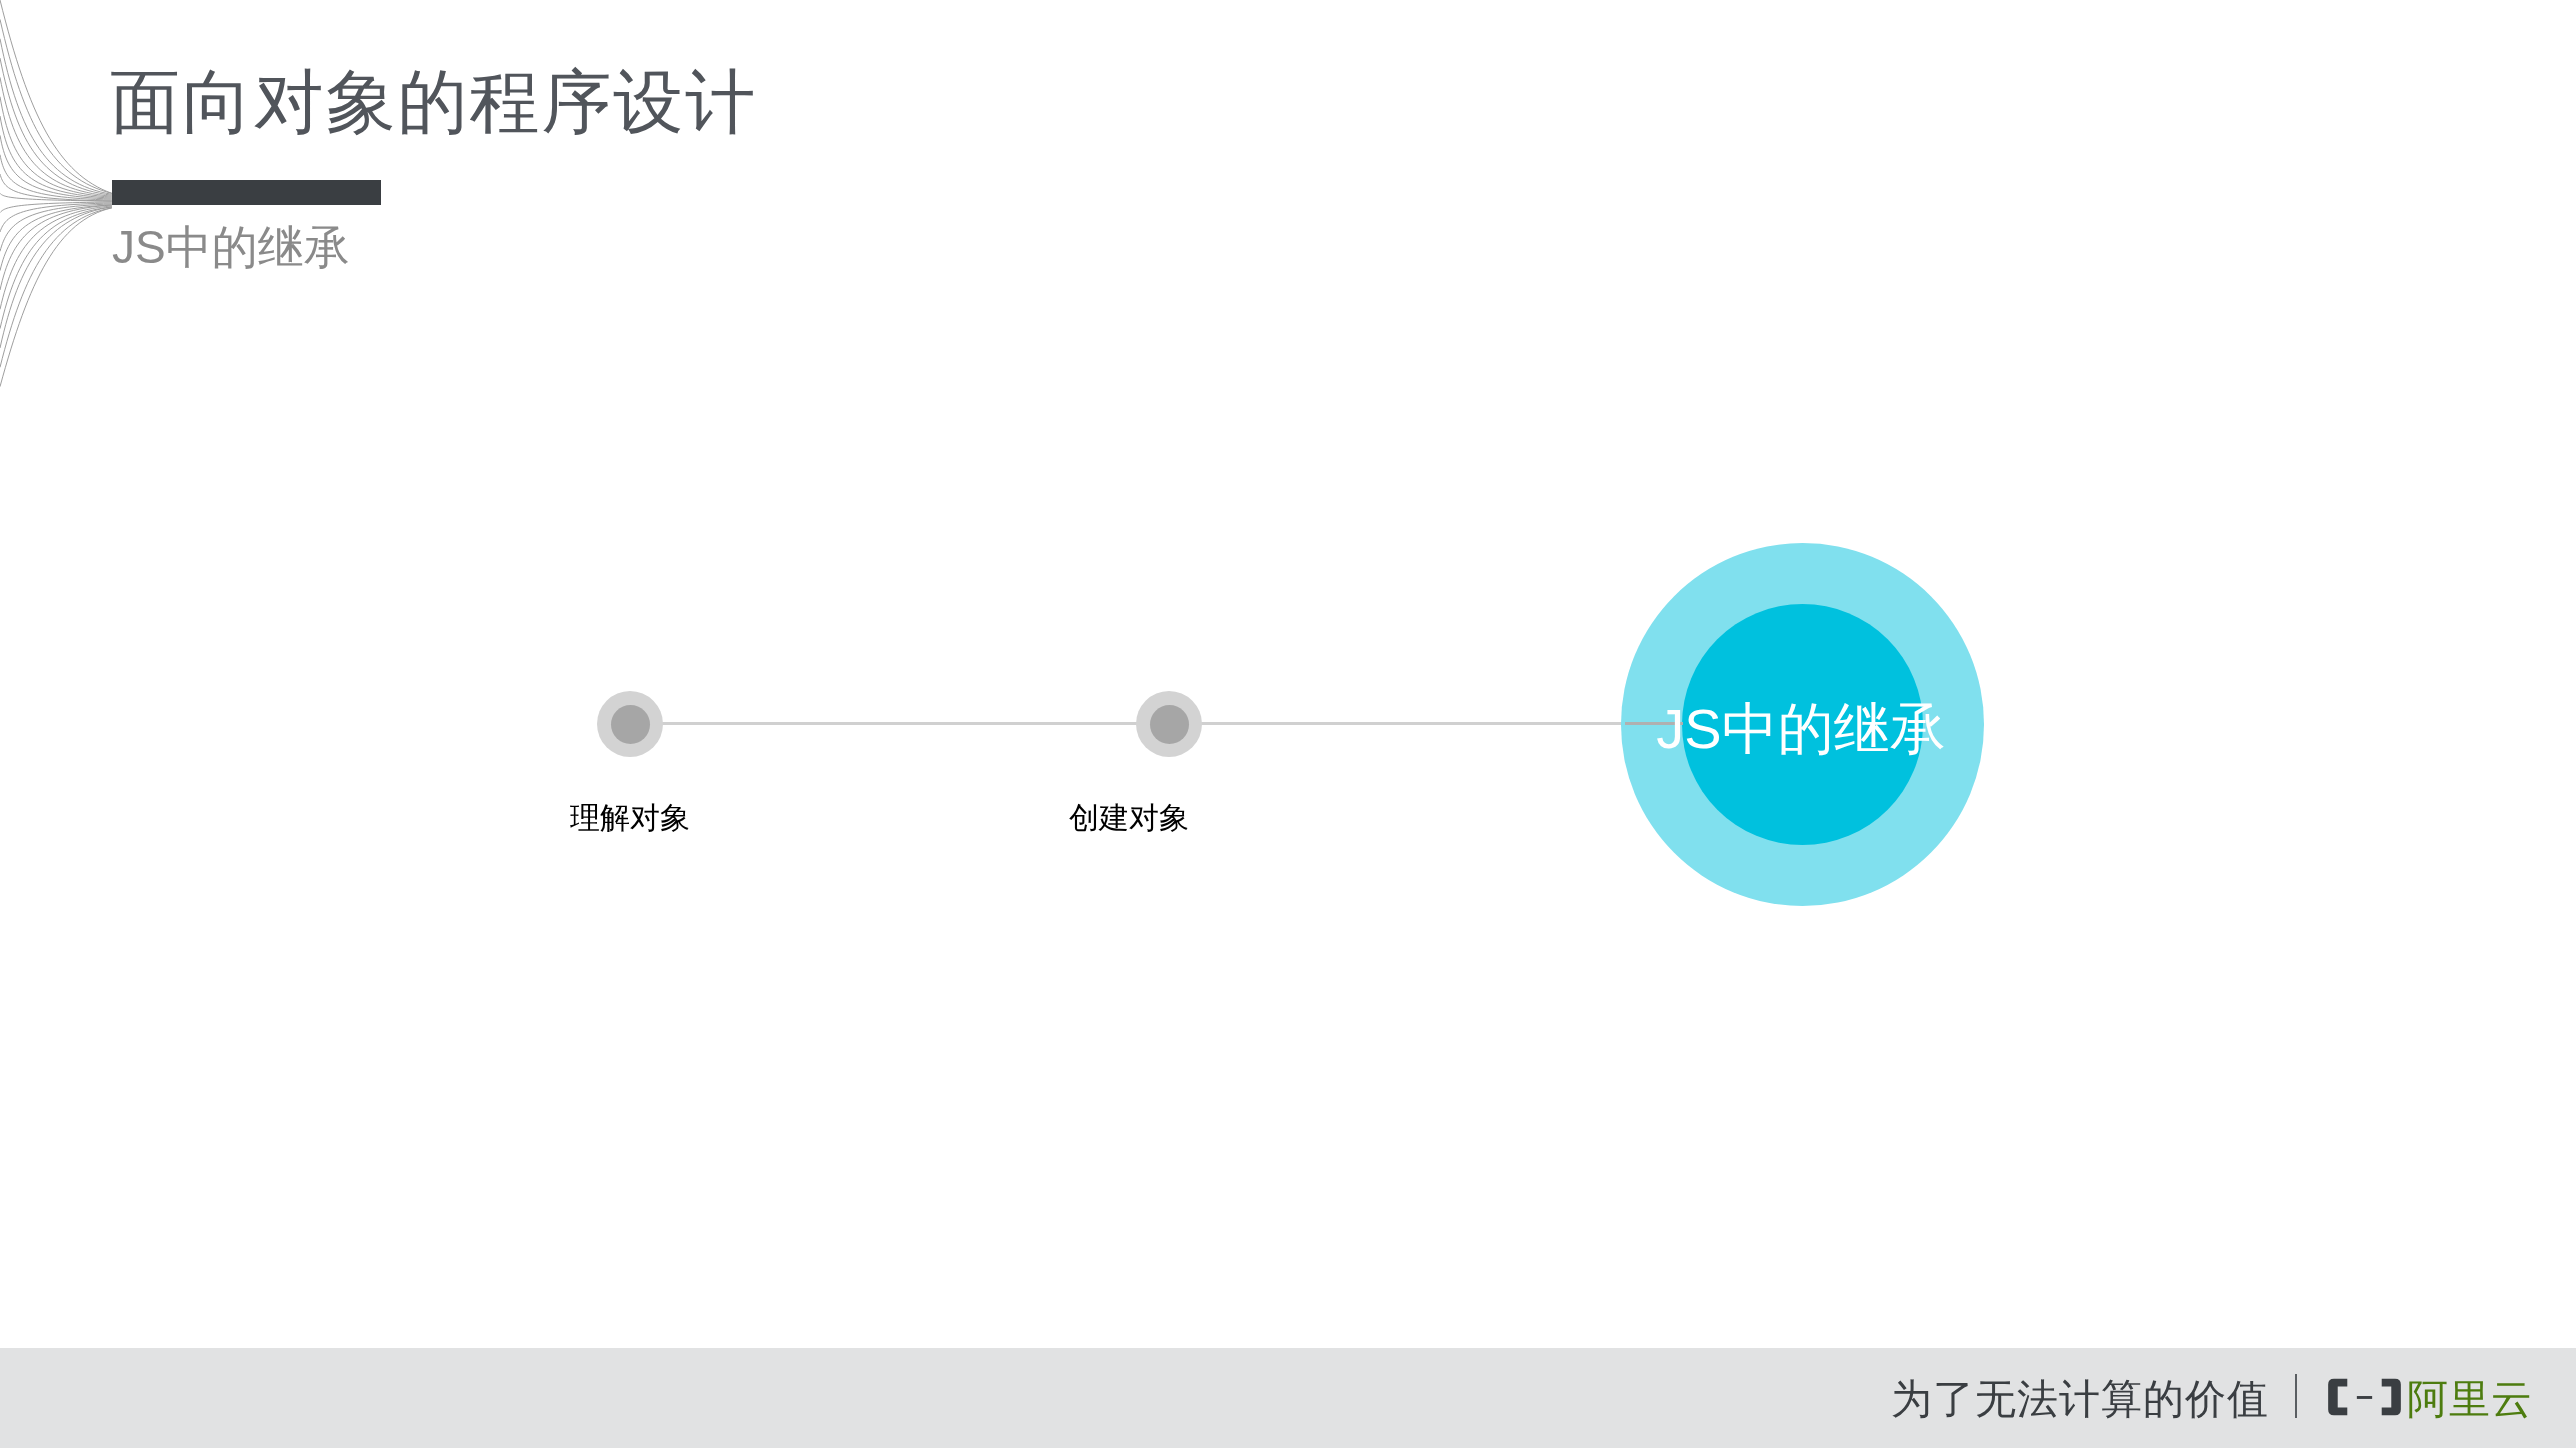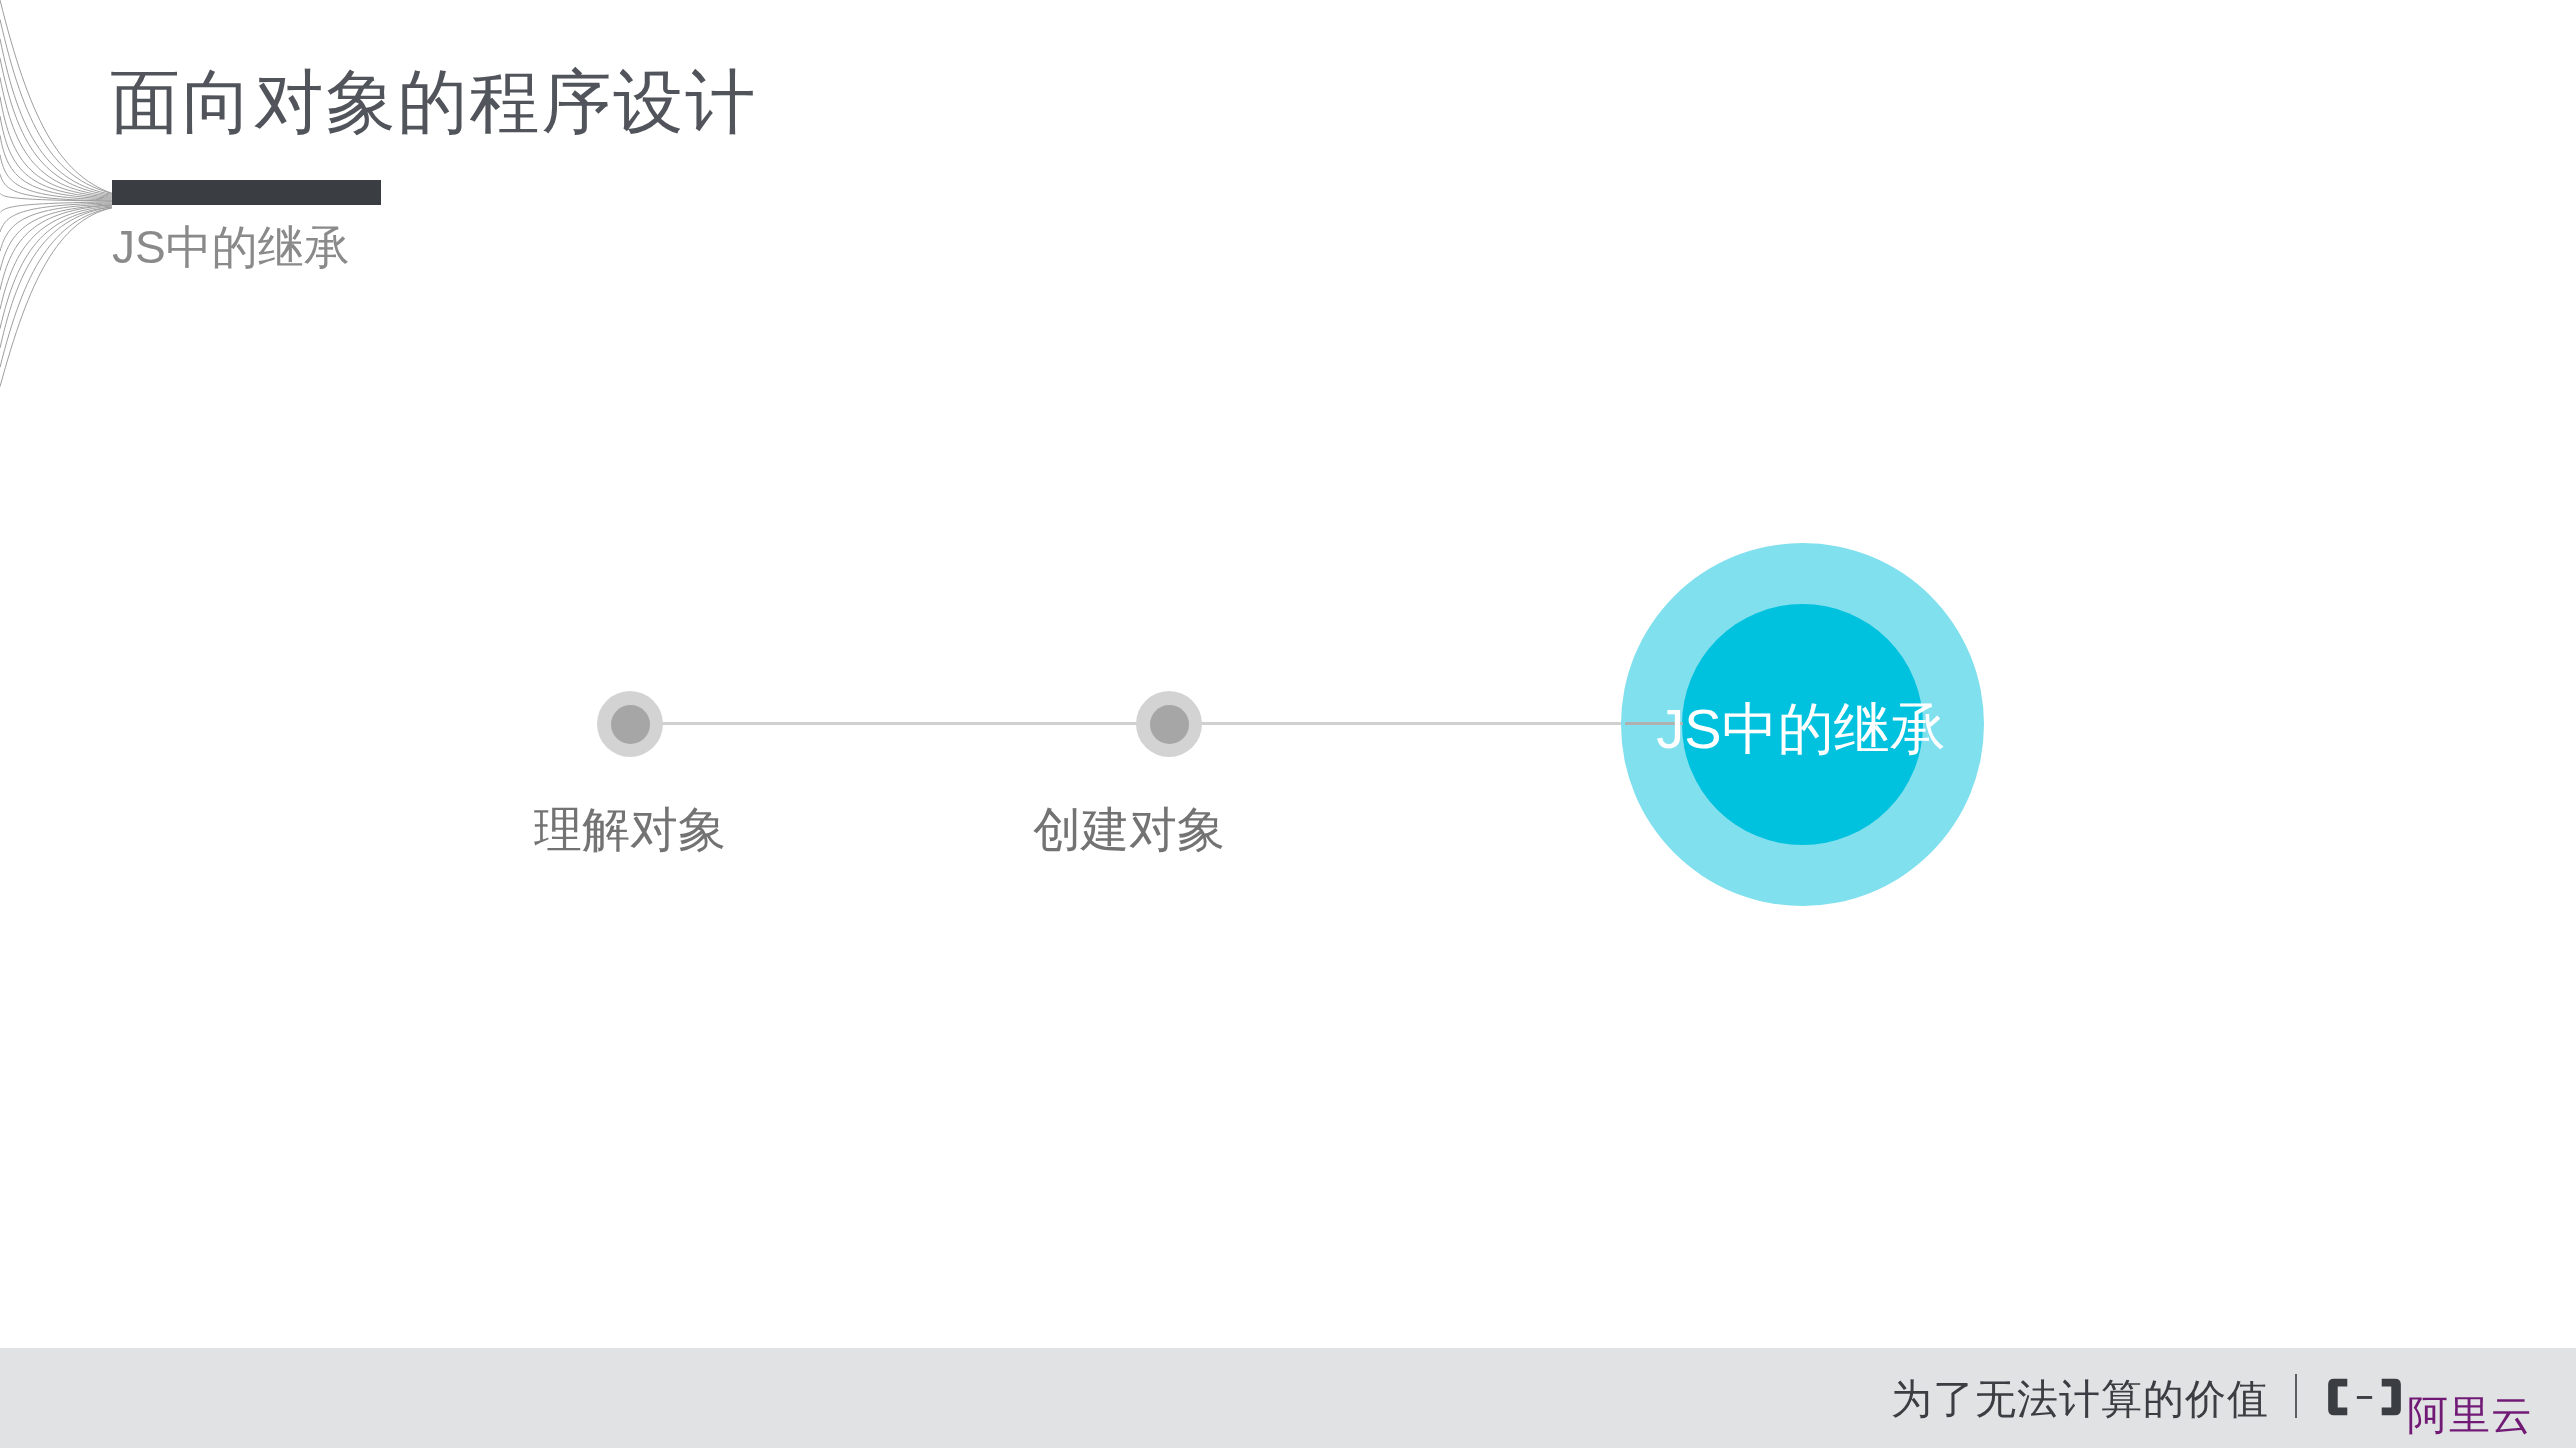--- a/index.html
+++ b/index.html
@@ -4,30 +4,30 @@
 <style>
   html,body{margin:0;padding:0;}
   body{width:2576px;height:1449px;position:relative;overflow:hidden;background:#ffffff;font-family:"Liberation Sans","DejaVu Sans",sans-serif;}
   .deco{position:absolute;left:0;top:0;width:135px;height:406px;}
   .title{position:absolute;left:110px;top:60px;font-size:70px;color:#51555b;letter-spacing:1.9px;white-space:nowrap;line-height:1.2;}
   .title-bar{position:absolute;left:112px;top:180px;width:269px;height:25px;background:#3a3e42;}
   .subtitle{position:absolute;left:112px;top:220px;font-size:46px;color:#8a8a8a;white-space:nowrap;line-height:1.2;}
   .track{position:absolute;left:630px;top:722px;width:1091px;height:2.9px;background:#d0d0d0;}
   .dot{position:absolute;width:66px;height:66px;border-radius:50%;background:#d3d3d3;}
   .dot .core{position:absolute;left:13.5px;top:13.5px;width:39px;height:39px;border-radius:50%;background:#a6a6a6;}
-  .step-label{position:absolute;top:798px;font-size:48px;color:#737373;width:290px;text-align:center;white-space:nowrap;}
+  .step-label{position:absolute;top:798px;font-size:30px;color:#000000;width:290px;text-align:center;white-space:nowrap;}
   .big-outer{position:absolute;left:1621px;top:543px;width:363px;height:363px;border-radius:50%;background:#80e0ee;}
   .big-inner{position:absolute;left:1682px;top:604px;width:241px;height:241px;border-radius:50%;background:#00c1de;}
   .big-label{position:absolute;left:1608px;top:692px;width:386px;text-align:center;font-size:56px;color:#ffffff;white-space:nowrap;}
   .big-line{position:absolute;left:1625px;top:722px;width:58px;height:2.9px;background:#b0b0b0;}
   .footer{position:absolute;left:0;top:1348px;width:2576px;height:100px;background:#e1e2e3;}
   .slogan{position:absolute;right:307px;top:1372px;font-size:41px;color:#3a3e42;white-space:nowrap;letter-spacing:1px;}
   .sep{position:absolute;left:2295px;top:1374px;width:1.9px;height:44px;background:#5a5e62;}
   .logo-icon{position:absolute;left:2326px;top:1375px;width:77px;height:44px;}
-  .brand{position:absolute;left:2407px;top:1372px;font-size:41px;color:#701a75;white-space:nowrap;letter-spacing:1px;margin-top:16px;}
+  .brand{position:absolute;left:2407px;top:1372px;font-size:41px;color:#4d7c0f;white-space:nowrap;letter-spacing:1px;}
 </style>
 </head>
 <body>
 
 <svg class="deco" viewBox="0 0 140 420" preserveAspectRatio="none">
   <g fill="none" stroke="#9a9a9a" stroke-width="1">
     <path d="M0 0 C30 120 60 180 116 200"></path>
     <path d="M0 20 C25 130 55 185 116 200"></path>
     <path d="M0 40 C20 140 50 190 116 201"></path>
     <path d="M0 60 C18 150 45 193 116 202"></path>

